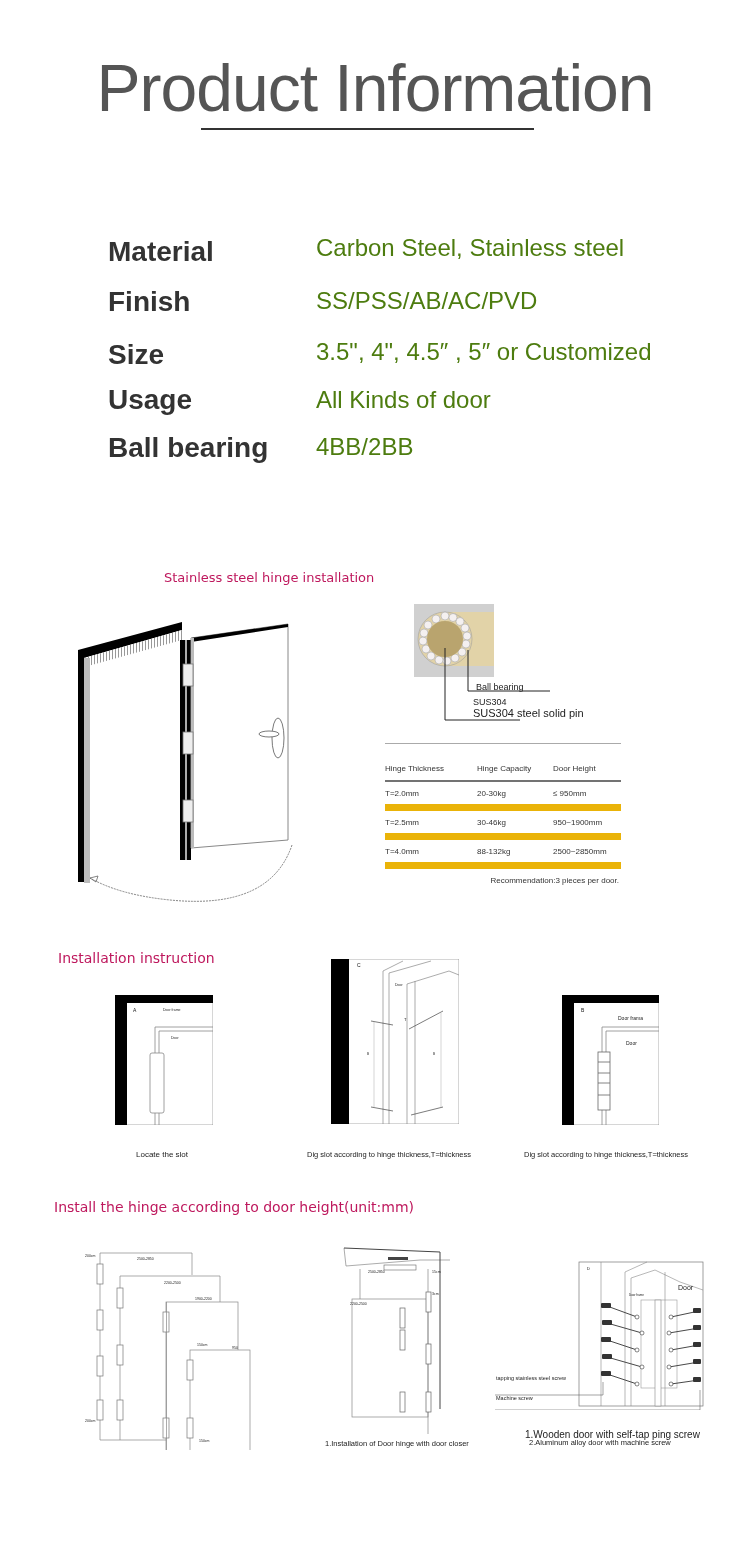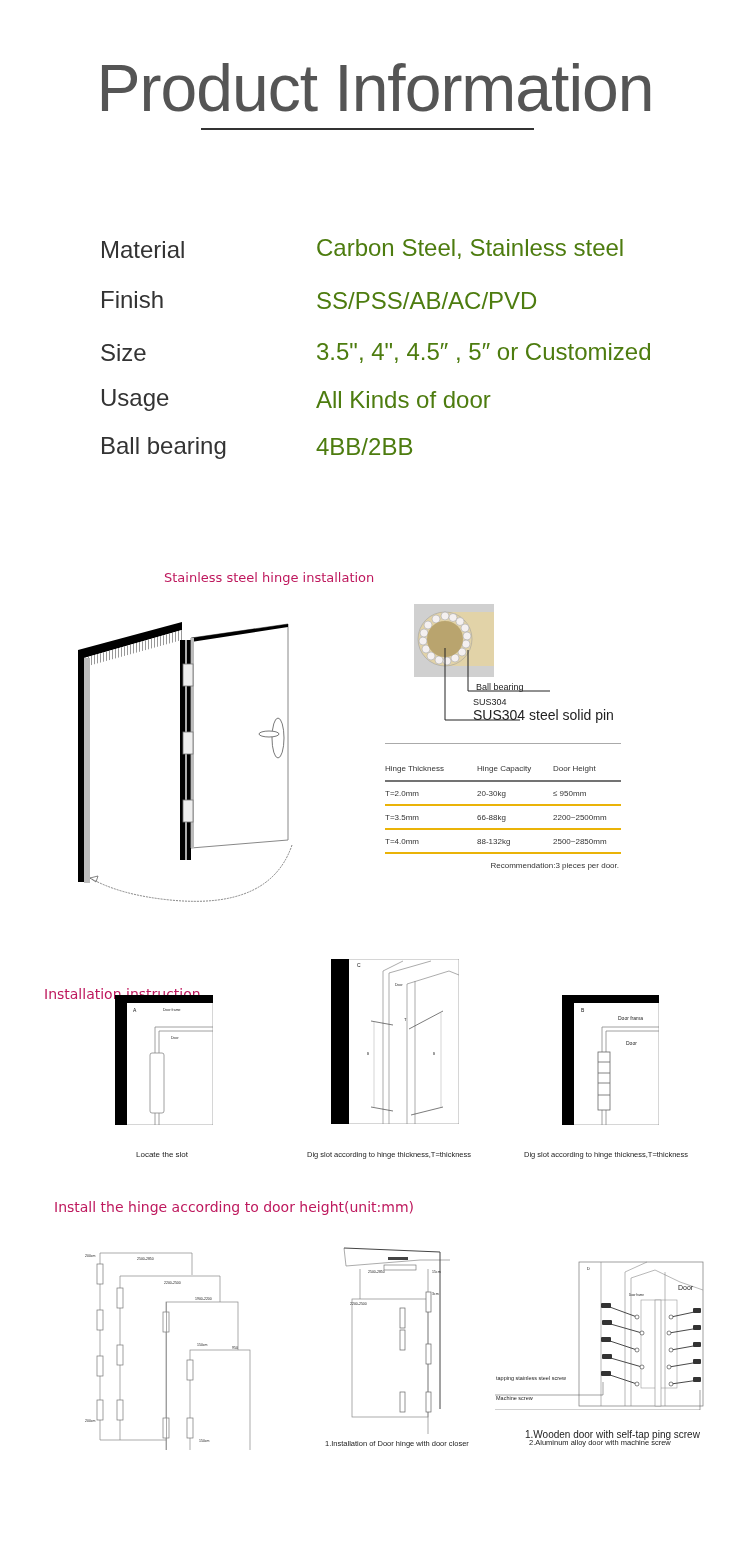--- a/index.html
+++ b/index.html
@@ -1,26 +1,26 @@
 <!DOCTYPE html>
 <html><head>
 <meta charset="utf-8">
 <style>
   html, body { margin:0; padding:0; background:#fff; }
   body { width:750px; height:1563px; position:relative; overflow:hidden; font-family:"DejaVu Sans", sans-serif; color:#333; }
   .abs { position:absolute; }
   .title { left:0; width:750px; top:48px; text-align:center; font-family:"Liberation Sans", sans-serif; font-size:66px; color:#555; letter-spacing:-1px; line-height:80px; }
   .title-rule { left:201px; top:128px; width:333px; height:2px; background:#333; }
-  .spec-label { left:100px; font-size:24px; color:#333; font-family:"Liberation Sans", sans-serif; }
+  .spec-label { left:108px; font-size:28px; color:#333; font-family:"Liberation Sans", sans-serif;font-weight:bold; }
   .spec-value { left:316px; font-size:24px; color:#4d7c0f; font-family:"Liberation Sans", sans-serif; }
   .caption { font-family:"DejaVu Sans", sans-serif; color:#be185d; }
   .small { font-size:8px; color:#222; font-family:"Liberation Sans", sans-serif; }
   .tbl { left:385px; top:743px; width:236px; font-size:8px; font-family:"Liberation Sans", sans-serif; color:#333; }
   .tbl .rule { height:1px; background:#aaa; }
-  .tbl .row { display:flex; height:22px; align-items:center; border-bottom:2px solid #eab308; }
+  .tbl .row { display:flex; height:22px; align-items:center; border-bottom:7px solid #eab308; }
   .tbl .hdr { height:24px; border-bottom:2px solid #737373; }
   .tbl .c1 { width:92px; } .tbl .c2 { width:67px; } .tbl .c3 { flex:1;padding-left:9px; }
   .tbl .rec { text-align:right; margin-top:7px; padding-right:2px; }
   svg text { font-family:"Liberation Sans", sans-serif; }
 </style>
 </head>
 <body>
 
 <div class="abs title">Product Information</div>
 <div class="abs title-rule"></div>
@@ -92,48 +92,48 @@
       <circle cx="24" cy="33" r="4"></circle>
       <circle cx="28" cy="25" r="4"></circle>
       <circle cx="36" cy="19" r="4"></circle>
   </g>
   <circle cx="45" cy="39" r="18" fill="#b9a46e"></circle>
   <polyline points="68,50 68,91 150,91" fill="none" stroke="#222" stroke-width="1"></polyline>
   <polyline points="45,48 45,120 120,120" fill="none" stroke="#222" stroke-width="1"></polyline>
 </svg>
 <div class="abs small" style="left:476px;top:682px;font-size:9px">Ball bearing</div>
 <div class="abs small" style="left:473px;top:697px;font-size:9px">SUS304</div>
-<div class="abs small" style="left:473px;top:707px;font-size:14px">SUS304 steel solid pin</div>
+<div class="abs small" style="left:473px;top:707px;font-size:11px">SUS304 steel solid pin</div>
 
 <div class="abs tbl">
   <div class="rule"></div>
   <div class="row hdr" style="margin-top:12px">
     <span class="c1">Hinge Thickness</span>
     <span class="c2">Hinge Capacity</span>
     <span class="c3">Door Height</span>
   </div>
   <div class="row">
     <span class="c1">T=2.0mm</span>
     <span class="c2">20-30kg</span>
     <span class="c3">≤ 950mm</span>
   </div>
   <div class="row">
-    <span class="c1">T=3.5mm</span>
-    <span class="c2">66-88kg</span>
-    <span class="c3">2200~2500mm</span>
+    <span class="c1">T=2.5mm</span>
+    <span class="c2">30-46kg</span>
+    <span class="c3">950~1900mm</span>
   </div>
   <div class="row">
     <span class="c1">T=4.0mm</span>
     <span class="c2">88-132kg</span>
     <span class="c3">2500~2850mm</span>
   </div>
   <div class="rec">Recommendation:3 pieces per door.</div>
 </div>
 
-<div class="abs caption" style="left:44px;top:950px;font-size:14px;margin-top:36px;">Installation instruction</div>
+<div class="abs caption" style="left:58px;top:950px;font-size:14px;">Installation instruction</div>
 
 <svg class="abs" style="left:115px;top:995px" width="98" height="130">
   <rect x="0" y="0" width="98" height="130" fill="#fff" stroke="#777" stroke-width="0.6"></rect>
   <rect x="0" y="0" width="98" height="8" fill="#000"></rect>
   <rect x="0" y="0" width="12" height="130" fill="#000"></rect>
   <polyline points="98,32 40,32 40,130" fill="none" stroke="#888" stroke-width="0.8"></polyline>
   <polyline points="98,36 44,36 44,130" fill="none" stroke="#888" stroke-width="0.8"></polyline>
   <rect x="35" y="58" width="14" height="60" rx="2" fill="#fff" stroke="#888" stroke-width="0.8"></rect>
   <text x="18" y="17" font-size="5" fill="#111">A</text>
 </svg>

